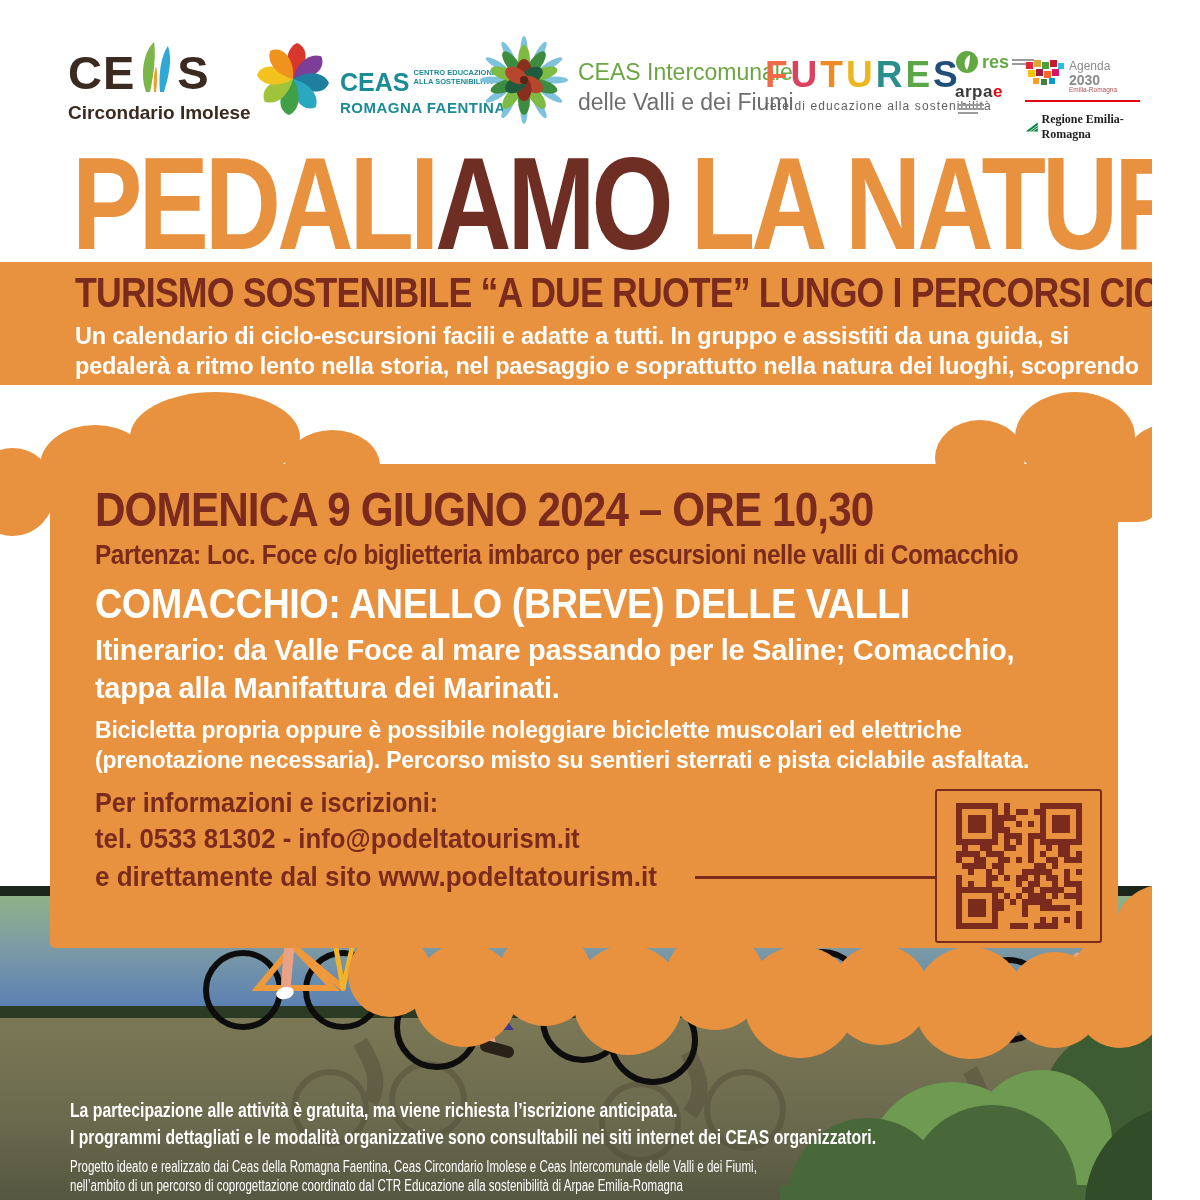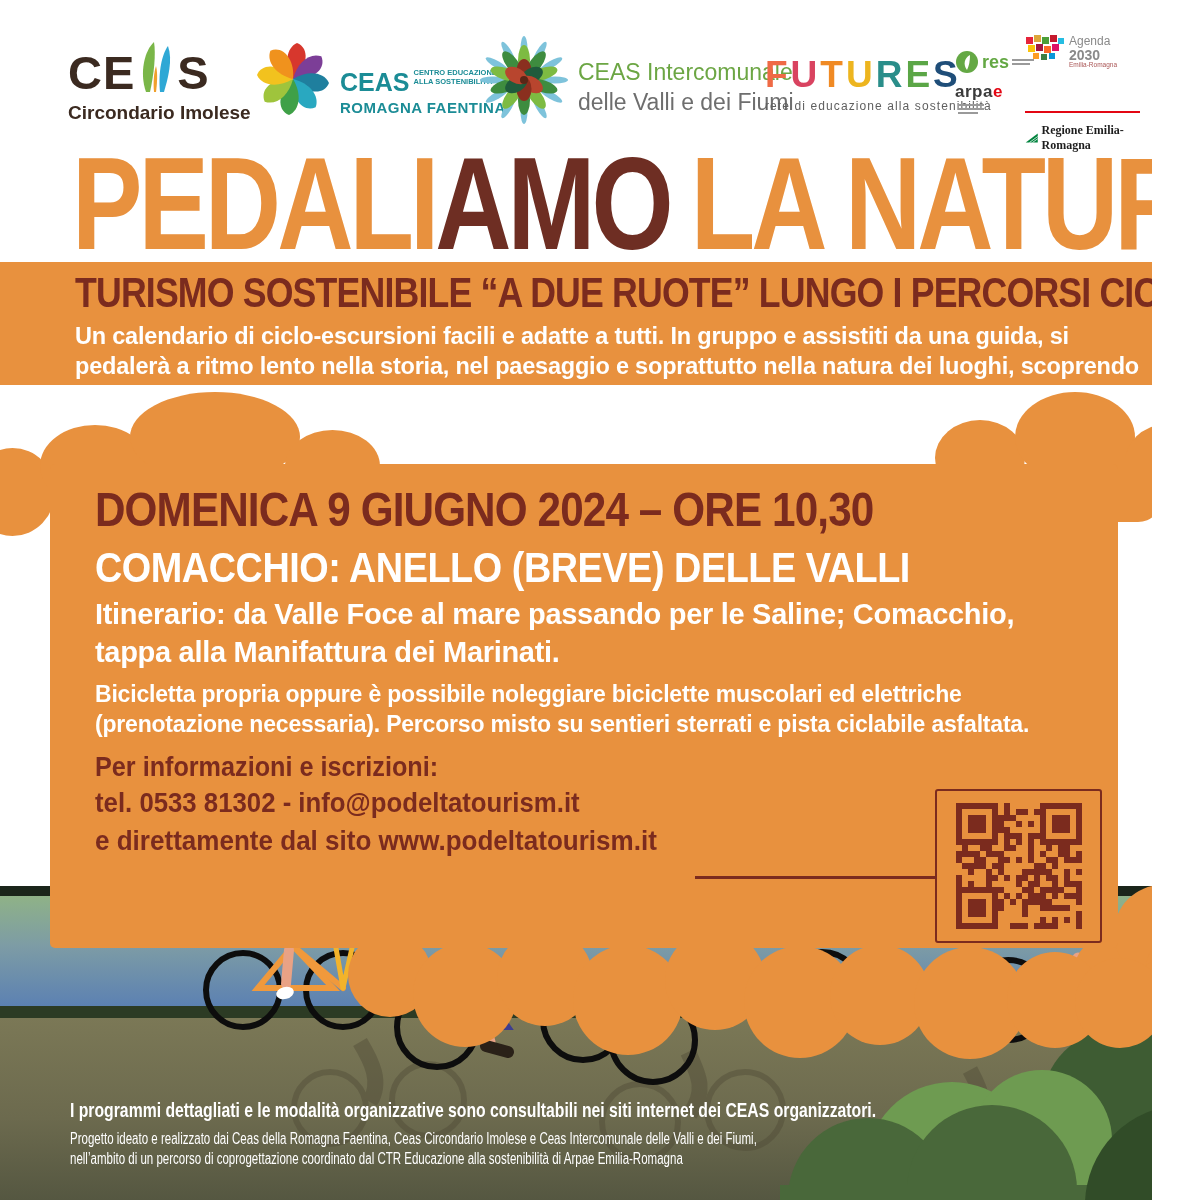--- a/index.html
+++ b/index.html
@@ -29,21 +29,21 @@
   .fl3{color:var(--fut3,#EDB51F)}.fl4{color:var(--fut4,#2A8E8A)}.fl5{color:var(--fut5,#5BA646)}
   .fl6{color:var(--fut6,#1F4E79)}
   .resarpae{left:955px;top:50px;flex-direction:column;width:70px;}
   .res-row{display:flex;align-items:center;}
   .res-name{font-size:18px;color:var(--res-green,#64A844);margin-left:3px;font-weight:600;}
   .mini-lines{margin-left:3px;}
   .mini-lines div{height:2px;background:#9a9a9a;margin:2px 0;}
   .arpae-row{margin-top:8px;}
   .arpae-nm{font-size:17px;font-weight:800;color:var(--arpae-dark,#3B3B3B);letter-spacing:.5px;}
   .arpae-nm .red{color:var(--arpae-red,#E30613);}
-  .agenda-col{left:1025px;top:35px;flex-direction:column;width:115px;gap:36px;}
+  .agenda-col{left:1025px;top:60px;flex-direction:column;width:115px;}
   .agenda-row{display:flex;align-items:flex-start;}
   .agenda-txt{margin-left:4px;color:var(--agenda-gray,#8A8A8A);line-height:1.05;}
   .agenda-txt .a1{font-size:12px;}
   .agenda-txt .a2{font-size:14px;font-weight:700;}
   .agenda-txt .a3{font-size:6.5px;color:#A55;}
   .regione-row{margin-top:6px;border-top:2.5px solid var(--arpae-red,#E30613);padding-top:10px;display:flex;align-items:center;}
   .regione-nm{font-family:"Liberation Serif",serif;font-size:12px;font-weight:700;color:#1d1d1d;margin-left:3px;}
 
   
   .title{position:absolute;left:72px;top:150px;margin:0;font-size:132px;font-weight:800;
@@ -317,20 +317,21 @@
   <div class="cloud" style="left:573px;top:945px;width:110px;height:110px;"></div>
   <div class="cloud" style="left:665px;top:930px;width:100px;height:100px;"></div>
   <div class="cloud" style="left:744px;top:946px;width:112px;height:112px;"></div>
   <div class="cloud" style="left:830px;top:945px;width:100px;height:100px;"></div>
   <div class="cloud" style="left:914px;top:947px;width:112px;height:112px;"></div>
   <div class="cloud" style="left:1007px;top:952px;width:96px;height:96px;"></div>
   <div class="cloud" style="left:1075px;top:958px;width:90px;height:90px;"></div>
 
   <section class="card">
     <div class="ev-date"><span class="cx" style="--sx:.88;">DOMENICA 9 GIUGNO 2024 – ORE 10,30</span></div>
+    <div class="ev-partenza"><span class="cx" style="--sx:.87;">Partenza: Loc. Foce c/o biglietteria imbarco per escursioni nelle valli di Comacchio</span></div>
     <div class="ev-route"><span class="cx" style="--sx:.9;">COMACCHIO: ANELLO (BREVE) DELLE VALLI</span></div>
     <div class="ev-itin">Itinerario: da Valle Foce al mare passando per le Saline; Comacchio, tappa alla Manifattura dei Marinati.</div>
     <div class="ev-bike">Bicicletta propria oppure è possibile noleggiare biciclette muscolari ed elettriche (prenotazione necessaria). Percorso misto su sentieri sterrati e pista ciclabile asfaltata.</div>
     <div class="ev-info"><span class="cx" style="--sx:.9;">Per informazioni e iscrizioni:</span></div>
     <div class="ev-contact"><span class="cx" style="--sx:.92;">tel. 0533 81302 - info@podeltatourism.it</span></div>
     <div class="ev-site"><span class="cx" style="--sx:.93;">e direttamente dal sito www.podeltatourism.it</span></div>
     <div class="connector"></div>
     <div class="qr-box">
       <svg width="126" height="126" viewBox="0 0 126 126" fill="#7B2B1E">
           <rect x="0" y="0" width="6" height="6"></rect>
@@ -569,17 +570,18 @@
           <rect x="78" y="120" width="6" height="6"></rect>
           <rect x="84" y="120" width="6" height="6"></rect>
           <rect x="90" y="120" width="6" height="6"></rect>
           <rect x="96" y="120" width="6" height="6"></rect>
           <rect x="120" y="120" width="6" height="6"></rect>
         </svg>
     </div>
   </section>
 
   <footer class="footer">
+    <div class="f-big"><span class="cx" style="--sx:.75;">La partecipazione alle attività è gratuita, ma viene richiesta l’iscrizione anticipata.</span></div>
     <div class="f-big"><span class="cx" style="--sx:.75;">I programmi dettagliati e le modalità organizzative sono consultabili nei siti internet dei CEAS organizzatori.</span></div>
     <div class="f-small"><span class="cx" style="--sx:.72;">Progetto ideato e realizzato dai Ceas della Romagna Faentina, Ceas Circondario Imolese e Ceas Intercomunale delle Valli e dei Fiumi,</span><br><span class="cx" style="--sx:.72;">nell’ambito di un percorso di coprogettazione coordinato dal CTR Educazione alla sostenibilità di Arpae Emilia-Romagna</span></div>
   </footer>
 
 </div>
 
 </body></html>

